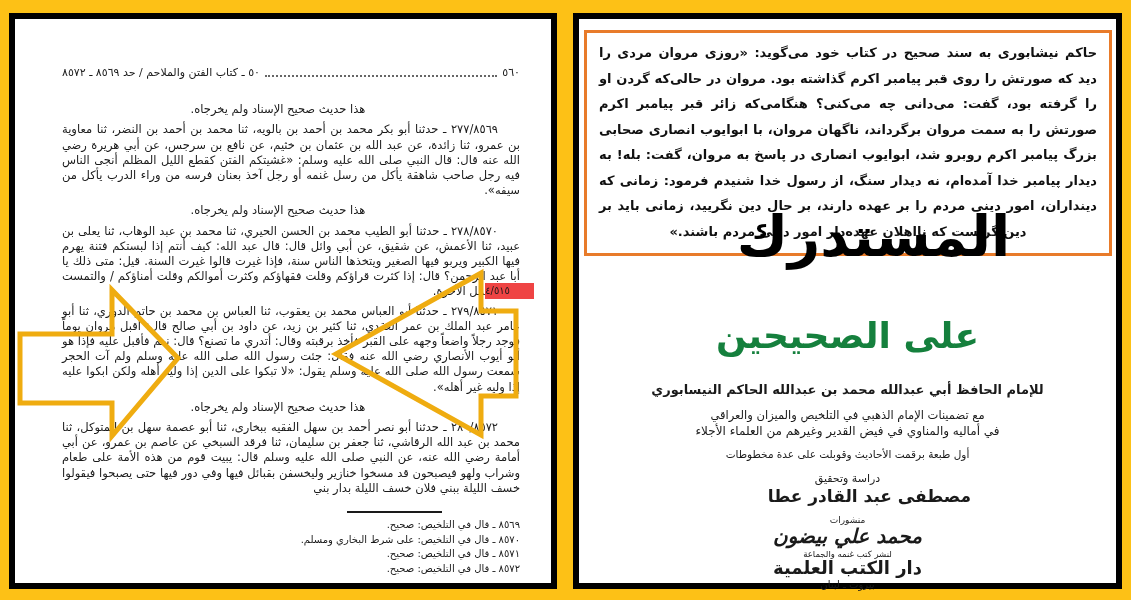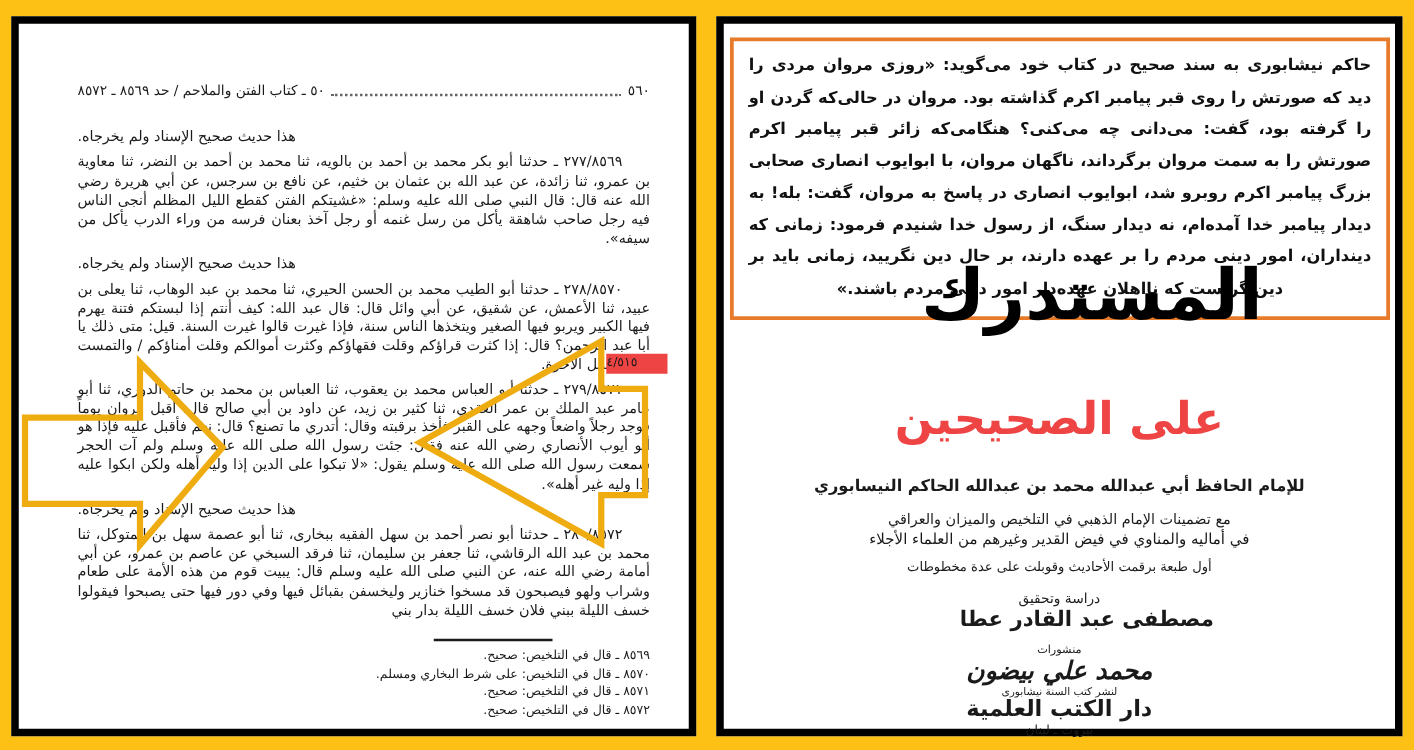--- a/index.html
+++ b/index.html
@@ -25,21 +25,21 @@
     position:absolute;left:47px;right:31px;top:46px;
     direction:rtl;
     font-size:11.5px;line-height:15.2px;
     text-align:justify;
   }
   .lp-header{
     display:flex;align-items:flex-end;
     font-size:11px;margin-bottom:22px;white-space:nowrap;
   }
   .lp-leader{flex:1;border-bottom:2px dotted #666;margin:0 5px 3px;}
-  .grading{margin:5px 0 5px;text-indent:26px;text-align:left;}
+  .grading{margin:5px 0 5px;text-indent:26px;text-align:center;}
   .hadith{margin:0 0 4px;text-indent:22px;position:relative;}
   .margin-ref{
     position:absolute;left:auto;right:-14px;bottom:1px;
     font-size:10px;background:#ef4444;padding-right:2px;
   }
   .lp-footnotes{
     position:absolute;left:47px;right:31px;top:492px;
     direction:rtl;font-size:10px;line-height:14.5px;text-align:right;
   }
   .fn-sep{width:95px;border-top:2px solid #1a1a1a;margin:0 78px 5px 0;}
@@ -58,21 +58,21 @@
     text-align:justify;text-align-last:center;
     color:#111;
   }
   .big-title{
     position:absolute;left:16px;right:0;top:186px;
     font-size:56px;font-weight:bold;line-height:1.15;
     letter-spacing:-2px;color:#000;margin-left:36px;
   }
   .sub-title{
     position:absolute;left:0;right:0;top:296px;
-    font-size:36px;font-weight:bold;color:#ef4444;
+    font-size:36px;font-weight:bold;color:#15803d;
   }
   .author-line{position:absolute;left:0;right:0;top:363px;font-size:13px;font-weight:bold;}
   .desc-1{position:absolute;left:0;right:0;top:389px;font-size:11.5px;}
   .desc-2{position:absolute;left:0;right:0;top:405px;font-size:12px;}
   .edition-note{position:absolute;left:0;right:0;top:429px;font-size:10.5px;}
   .tahqiq-label{position:absolute;left:0;right:0;top:453px;font-size:11px;}
   .editor-name{position:absolute;left:0;right:0;top:467px;font-size:17px;font-weight:bold;margin-left:44px;}
   .manshurat{position:absolute;left:0;right:0;top:496px;font-size:9px;}
   .publisher-person{
     position:absolute;left:0;right:0;top:505px;
@@ -142,21 +142,21 @@
     <div class="edition-note">أول طبعة برقمت الأحاديث وقوبلت على عدة مخطوطات</div>
 
     <div class="tahqiq-label">دراسة وتحقيق</div>
 
     <div class="editor-name">مصطفى عبد القادر عطا</div>
 
     <div class="manshurat">منشورات</div>
 
     <div class="publisher-person">محمد علي بيضون</div>
 
-    <div class="publisher-tagline">لنشر كتب السنة نیشابوری</div>
+    <div class="publisher-tagline">لنشر كتب غنمه والجماعة</div>
 
     <div class="publisher-name">دار الكتب العلمية</div>
 
     <div class="publisher-loc">بيروت ـ لبنان</div>
   </div>
 </div>
 
 <svg id="arrows" width="1131" height="600" viewBox="0 0 1131 600">
   <polygon points="20,334 112,334 112,290 178,358 112,436 112,403 20,403" fill="none" stroke="#EFAC10" stroke-width="5" stroke-linejoin="miter"></polygon>
   <polygon points="516,311 481,311 481,273 336,354 481,435 481,396 516,396" fill="none" stroke="#EFAC10" stroke-width="5" stroke-linejoin="miter"></polygon>

